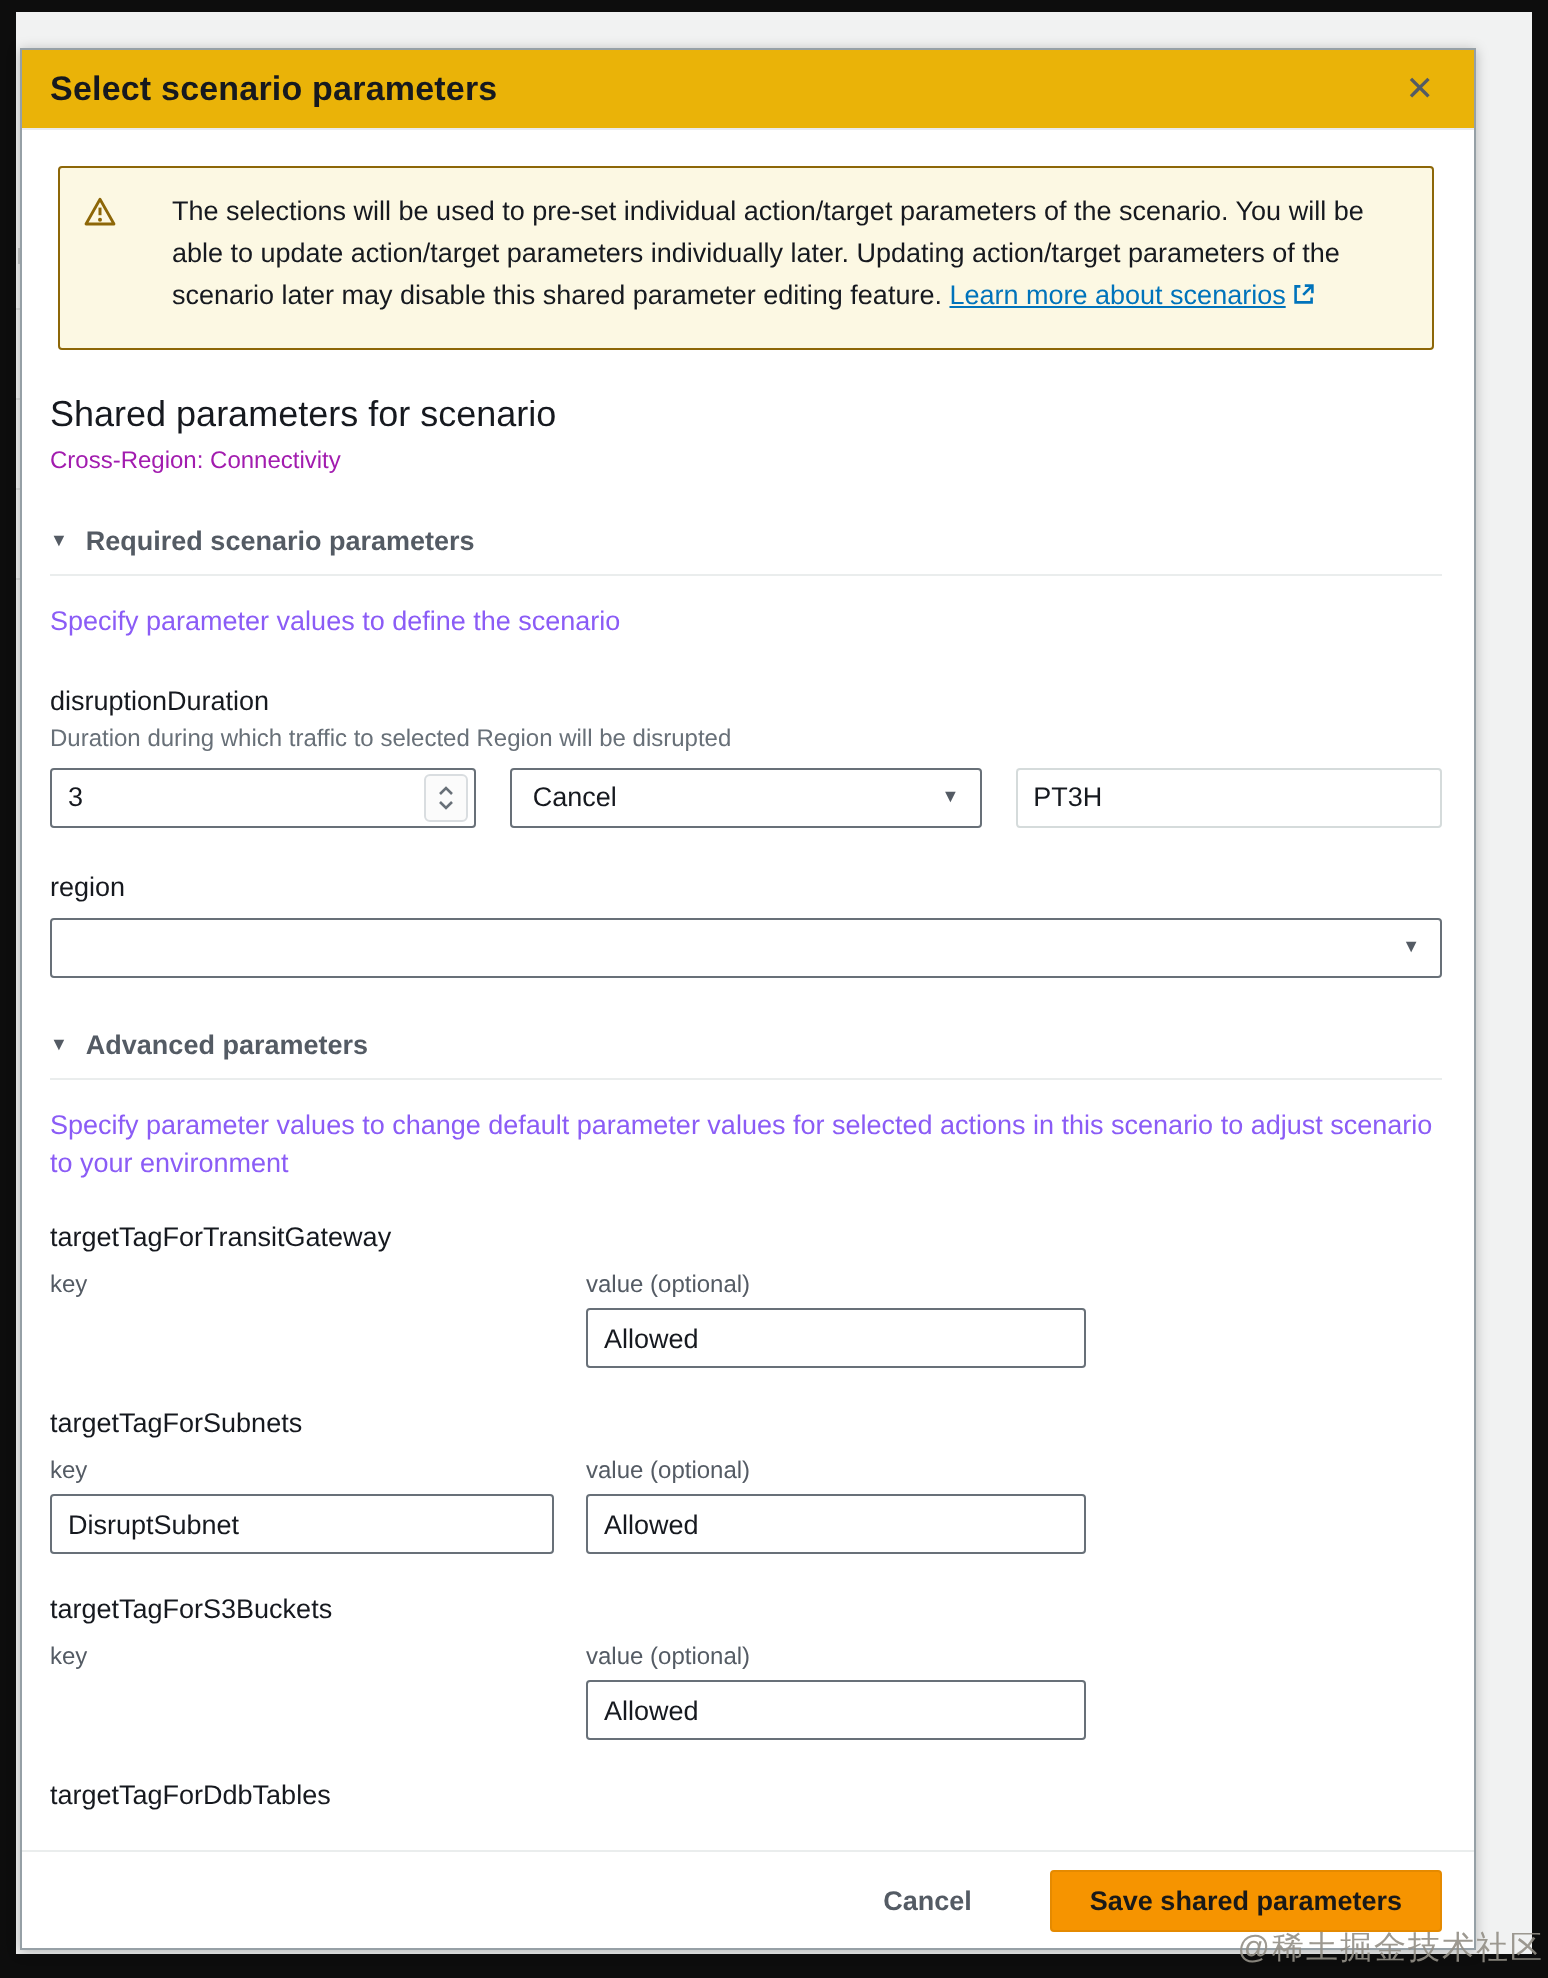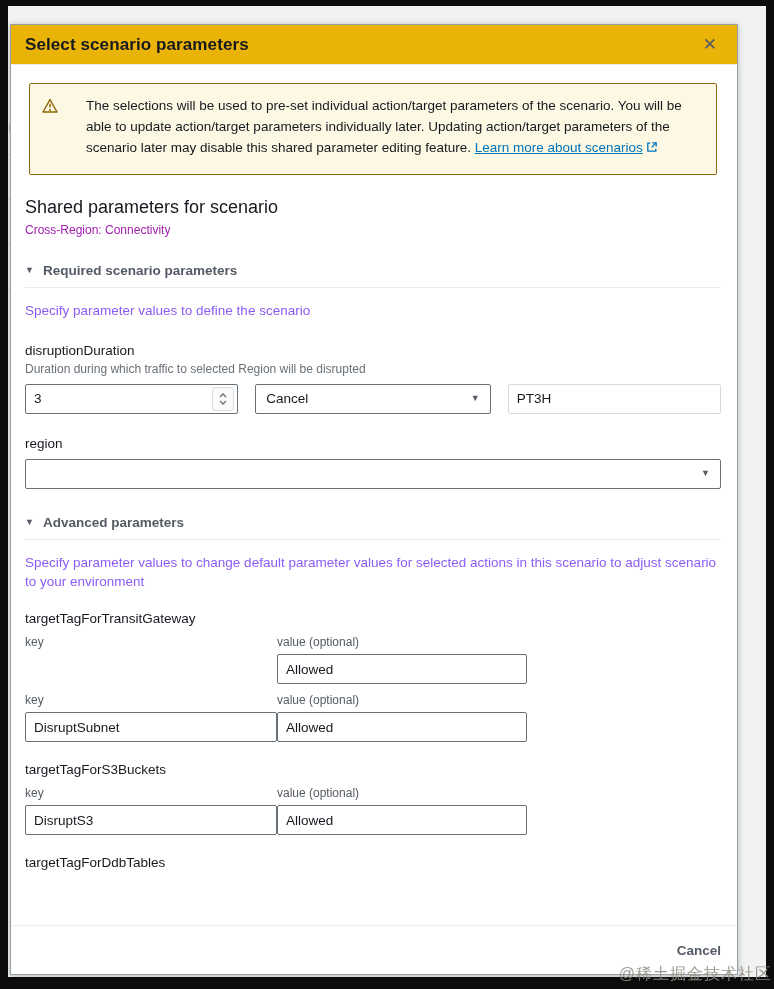--- a/index.html
+++ b/index.html
@@ -53,21 +53,21 @@
   .numwrap input { padding-right:32px; }
   .stepper { position:absolute; right:4px; top:3px; width:22px; height:24px;
              border:1px solid #d9dde0; border-radius:3px; background:#fbfbfb;
              display:flex; align-items:center; justify-content:center; cursor:pointer; }
 
   .selbox { height:30px; border:1px solid #687078; border-radius:2px; background:#fff;
             display:flex; align-items:center; justify-content:space-between;
             padding:0 10px; font-size:13.5px; color:#16191f; cursor:pointer; }
 
   .kv-name { margin-top:20px; font-size:13.5px; color:#16191f; }
-  .kv-row { display:flex; gap:0; }
+  .kv-row { display:flex; gap:16px; }
   .kv-col-key { width:252px; }
   .kv-col-val { width:250px; }
   .kv-label { margin-top:9px; font-size:12px; color:#545b64; }
   .kv-row .inp { margin-top:5px; }
 
   .modal-footer { flex:0 0 49px; border-top:1px solid #eaeded; background:#fff;
                   display:flex; align-items:center; justify-content:flex-end; gap:39px; padding:0 16px; }
   .btn-link { background:none; border:none; font-family:"Liberation Sans", sans-serif;
               font-size:13.5px; font-weight:700; color:#545b64; cursor:pointer; }
   .btn-primary { border:1px solid #e58a00; border-radius:2px; background:#f69400;
@@ -161,36 +161,36 @@
     <div class="kv-row">
       <div class="kv-col-key">
         <div class="kv-label">key</div>
       </div>
       <div class="kv-col-val">
         <div class="kv-label">value (optional)</div>
         <input class="inp" value="Allowed" style="">
       </div>
     </div>
 
+    <div class="kv-name">targetTagForSubnets</div>
     <div class="kv-row">
       <div class="kv-col-key">
         <div class="kv-label">key</div>
         <input class="inp" value="DisruptSubnet" style="">
       </div>
       <div class="kv-col-val">
         <div class="kv-label">value (optional)</div>
         <input class="inp" value="Allowed" style="">
       </div>
     </div>
 
     <div class="kv-name">targetTagForS3Buckets</div>
     <div class="kv-row">
       <div class="kv-col-key">
         <div class="kv-label">key</div>
-        <input class="inp" value="DisruptS3" style="">
       </div>
       <div class="kv-col-val">
         <div class="kv-label">value (optional)</div>
         <input class="inp" value="Allowed" style="">
       </div>
     </div>
 
     <div class="kv-name">targetTagForDdbTables</div>
     <div class="kv-row">
       <div class="kv-col-key">
@@ -200,17 +200,18 @@
       <div class="kv-col-val">
         
         
       </div>
     </div>
 
   </div>
 
   <div class="modal-footer">
     <button class="btn-link">Cancel</button>
+    <button class="btn-primary">Save shared parameters</button>
   </div>
 
 </div>
 
 <div class="watermark">@稀土掘金技术社区</div>
 
 </body></html>

